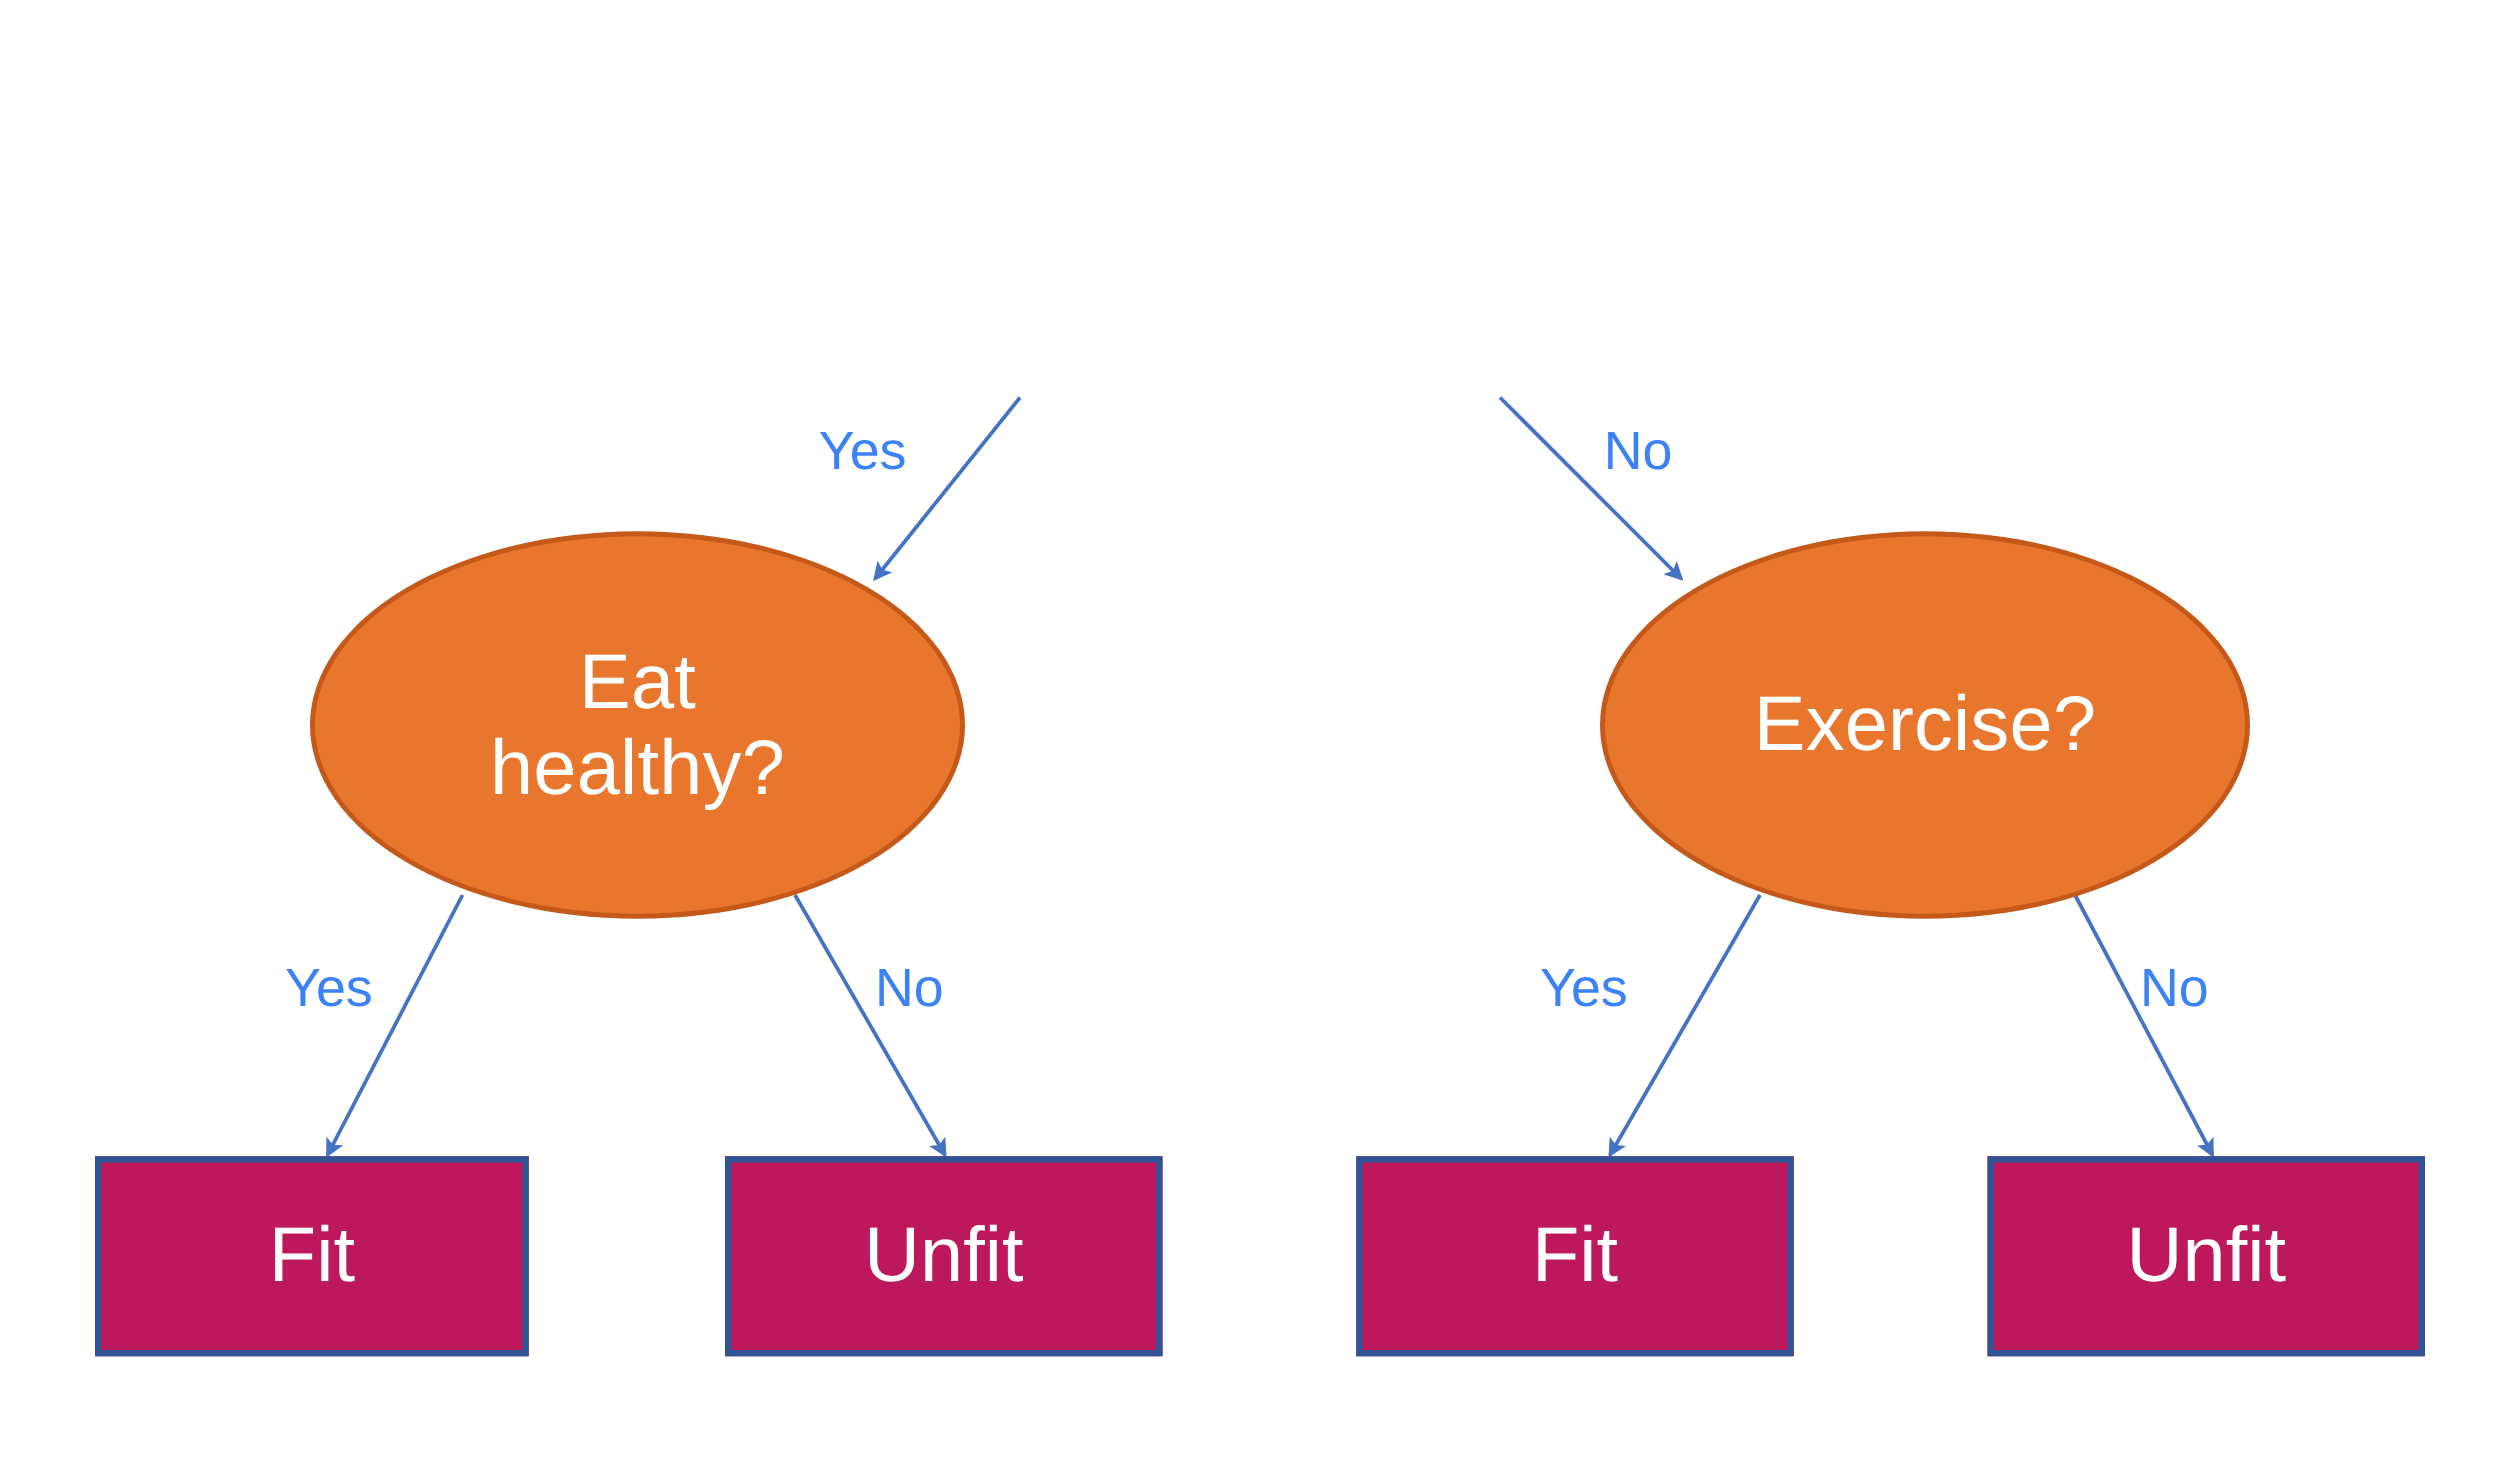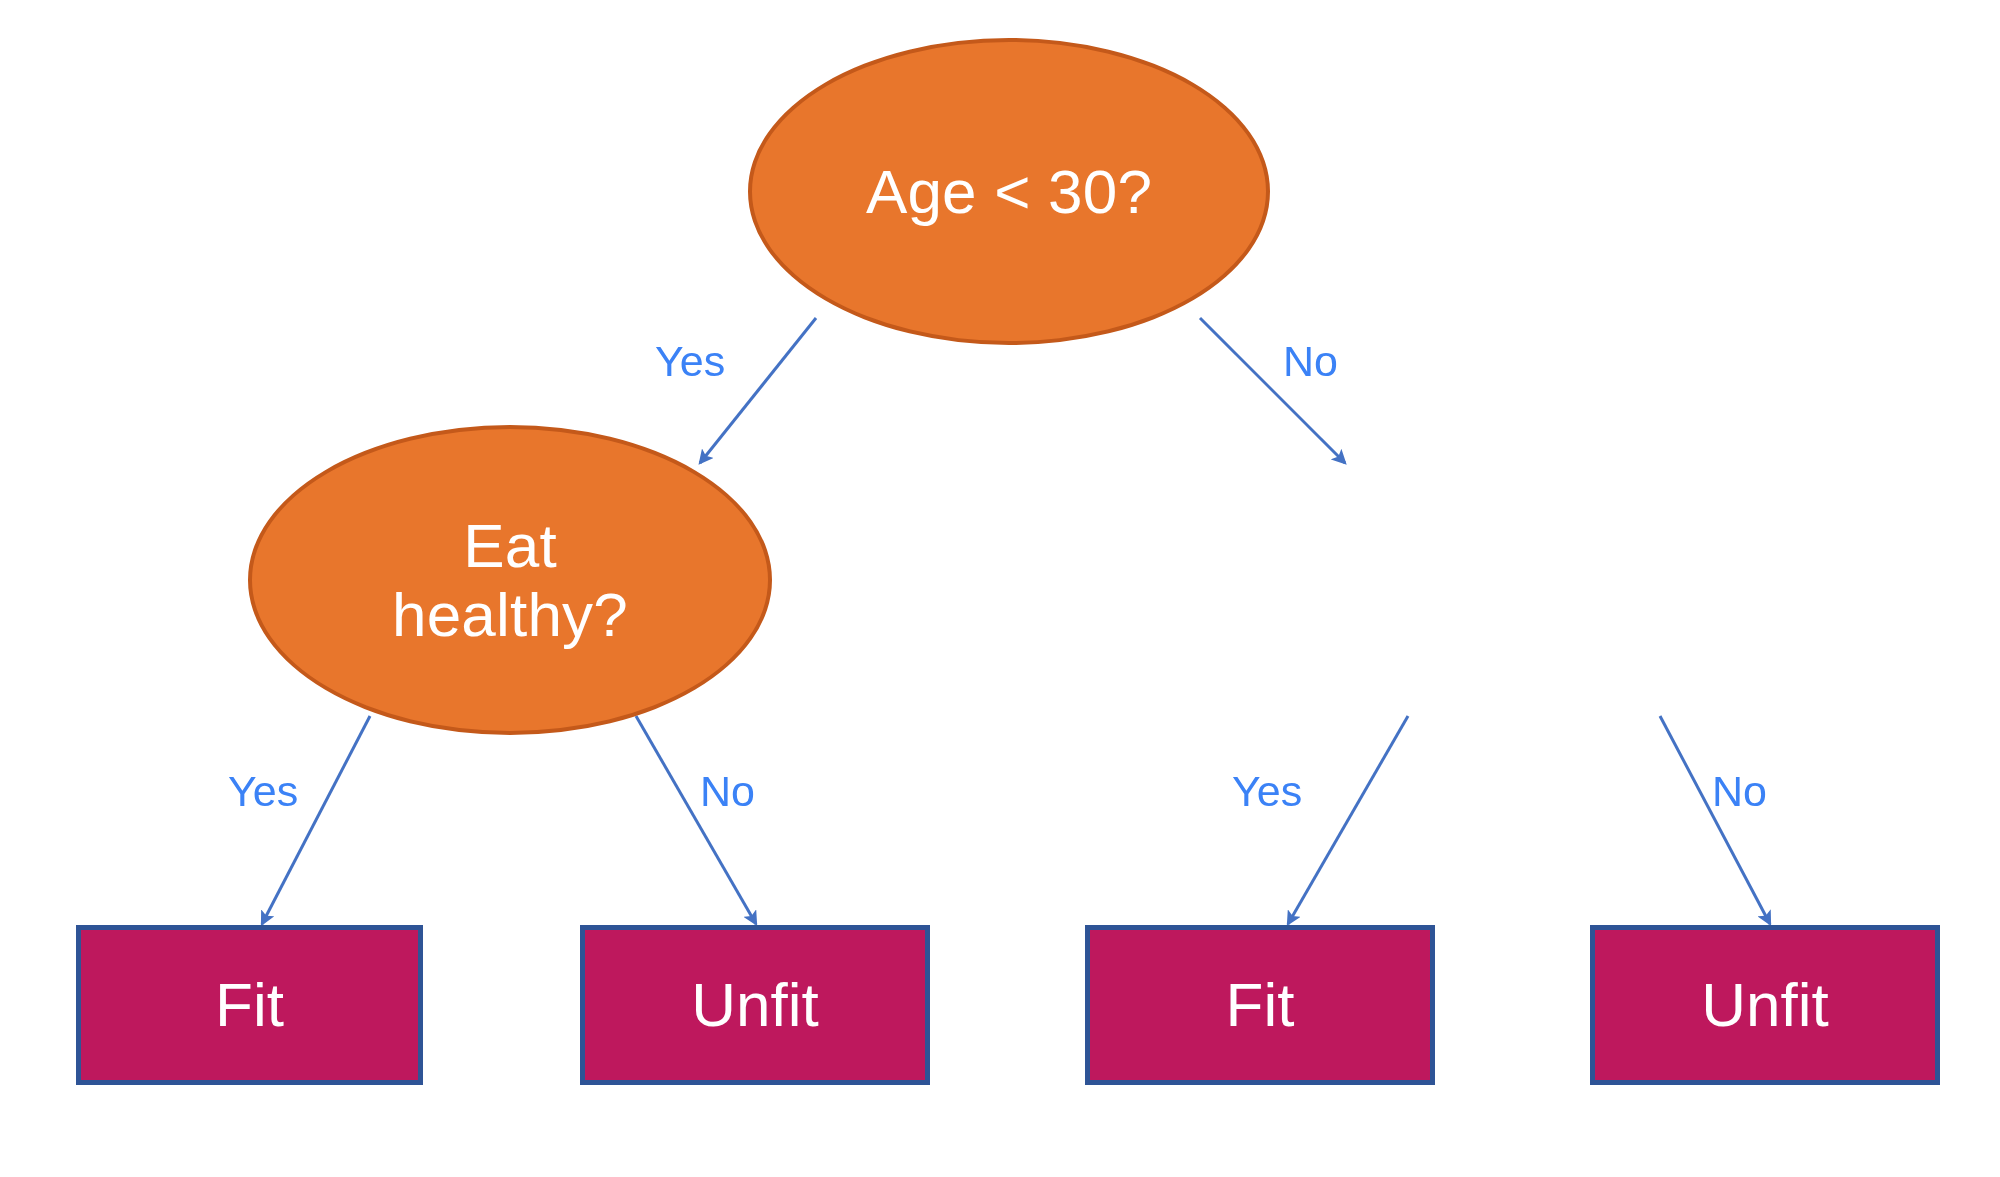--- a/index.html
+++ b/index.html
@@ -70,25 +70,25 @@
     <g id="edge-lines">
         <line x1="816" y1="318" x2="700" y2="463" stroke="#4472C4" stroke-width="3" marker-end="url(#arrowhead)"></line>
         <line x1="1200" y1="318" x2="1345" y2="463" stroke="#4472C4" stroke-width="3" marker-end="url(#arrowhead)"></line>
         <line x1="370" y1="716" x2="262" y2="924" stroke="#4472C4" stroke-width="3" marker-end="url(#arrowhead)"></line>
         <line x1="636" y1="716" x2="756" y2="924" stroke="#4472C4" stroke-width="3" marker-end="url(#arrowhead)"></line>
         <line x1="1408" y1="716" x2="1288" y2="924" stroke="#4472C4" stroke-width="3" marker-end="url(#arrowhead)"></line>
         <line x1="1660" y1="716" x2="1770" y2="924" stroke="#4472C4" stroke-width="3" marker-end="url(#arrowhead)"></line>
       </g>
   </svg>
 
-  <div class="node decision" style="left: 748px; top: 38px; width: 522px; height: 307px;">Age &lt; 30?</div>
 
   <div class="node decision" style="left: 248px; top: 425px; width: 524px; height: 310px;">Eat
 healthy?</div>
 
+  <div class="node decision" style="left: 1280px; top: 425px; width: 520px; height: 310px;">Exercise?</div>
 
   <div class="node leaf" style="left: 76px; top: 925px; width: 347px; height: 160px;">Fit</div>
 
   <div class="node leaf" style="left: 580px; top: 925px; width: 350px; height: 160px;">Unfit</div>
 
   <div class="node leaf" style="left: 1085px; top: 925px; width: 350px; height: 160px;">Fit</div>
 
   <div class="node leaf" style="left: 1590px; top: 925px; width: 350px; height: 160px;">Unfit</div>
 
   <div class="edge-label" style="left: 655px; top: 340px;">Yes</div>

